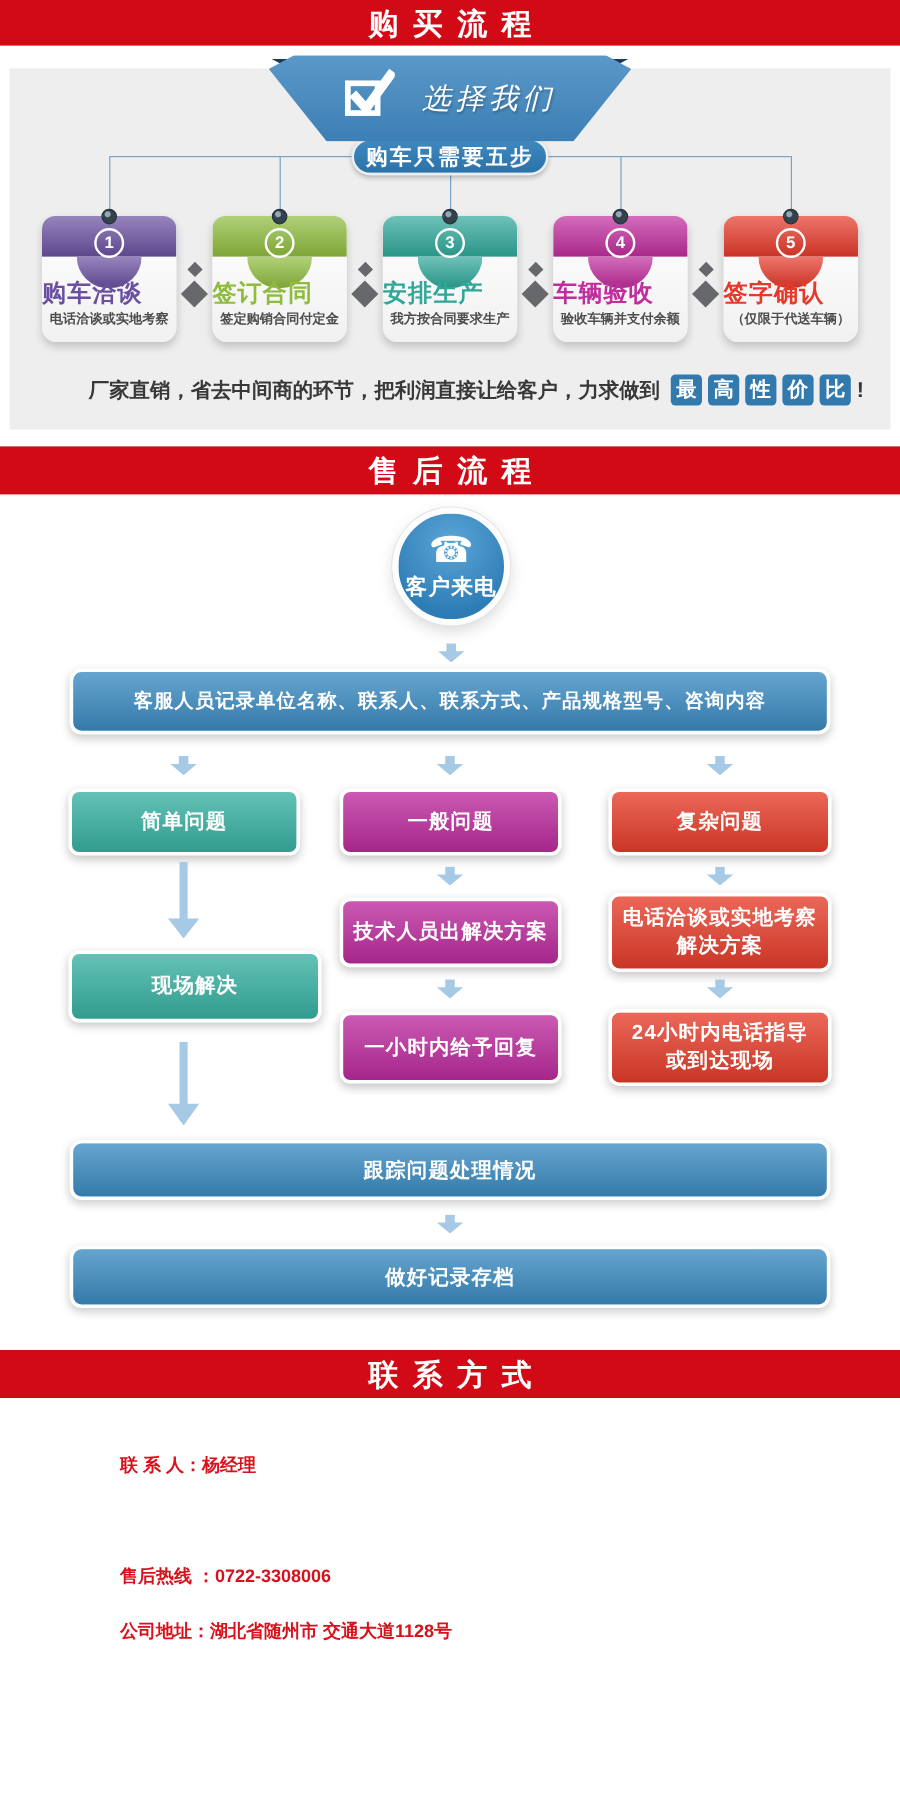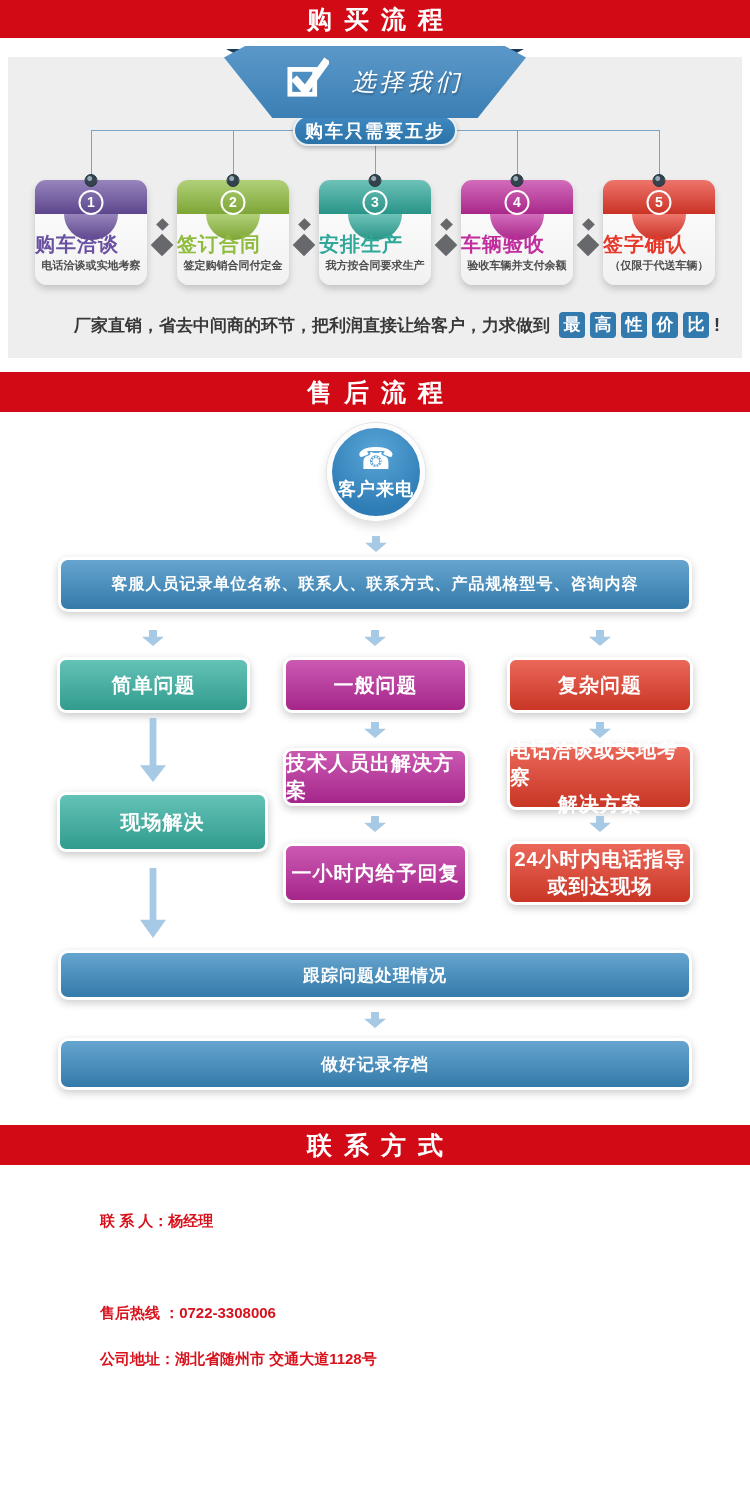--- a/index.html
+++ b/index.html
@@ -77,21 +77,21 @@
   .arr { position:absolute; background:#a6c9e5; }
   .arr-s { width:22px; height:16px;
            clip-path:polygon(32% 0,68% 0,68% 42%,100% 42%,50% 100%,0 42%,32% 42%); }
   .arr-l { width:26px;
            clip-path:polygon(37% 0,63% 0,63% 74%,100% 74%,50% 100%,0 74%,37% 74%); }
 
   .fbox { position:absolute; border:3px solid #fff; border-radius:9px;
           background-image:linear-gradient(rgba(255,255,255,.22),rgba(0,0,0,.12));
           box-shadow:0 3px 8px rgba(0,0,0,.22);
           display:flex; flex-direction:column; align-items:center; justify-content:center;
-          color:#fff; font-weight:bold; font-size:20px; line-height:1.35; letter-spacing:1px; }
+          color:#fff; font-weight:bold; font-size:17px; line-height:1.35; letter-spacing:1px; }
   .fbar { position:absolute; left:58px; width:634px; border:3px solid #fff; border-radius:10px;
           background-image:linear-gradient(rgba(255,255,255,.22),rgba(0,0,0,.12));
           box-shadow:0 3px 8px rgba(0,0,0,.2);
           display:flex; align-items:center; justify-content:center;
           color:#fff; font-weight:bold; letter-spacing:1px; }
 
   
   .contact-line { position:absolute; left:100px; height:28px; color:#d8121c;
                   font-size:15px; font-weight:bold; white-space:pre; }
 </style>

